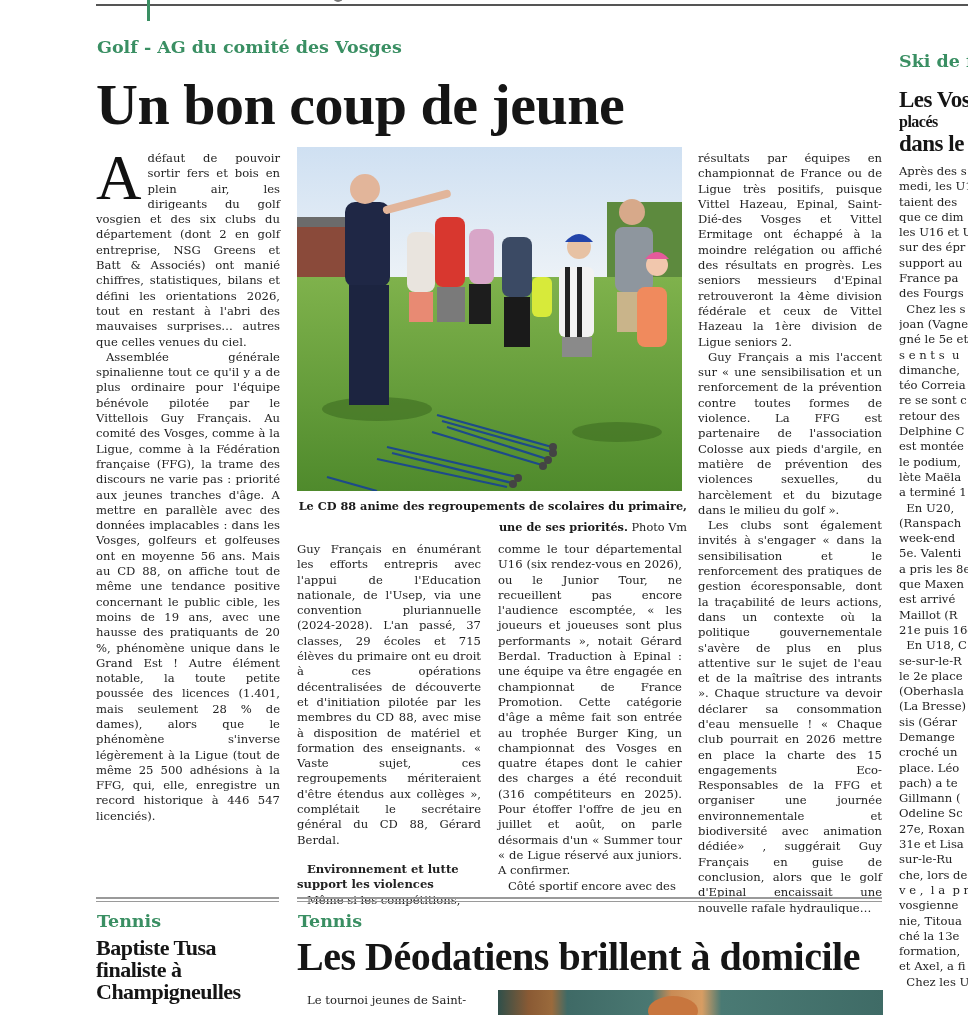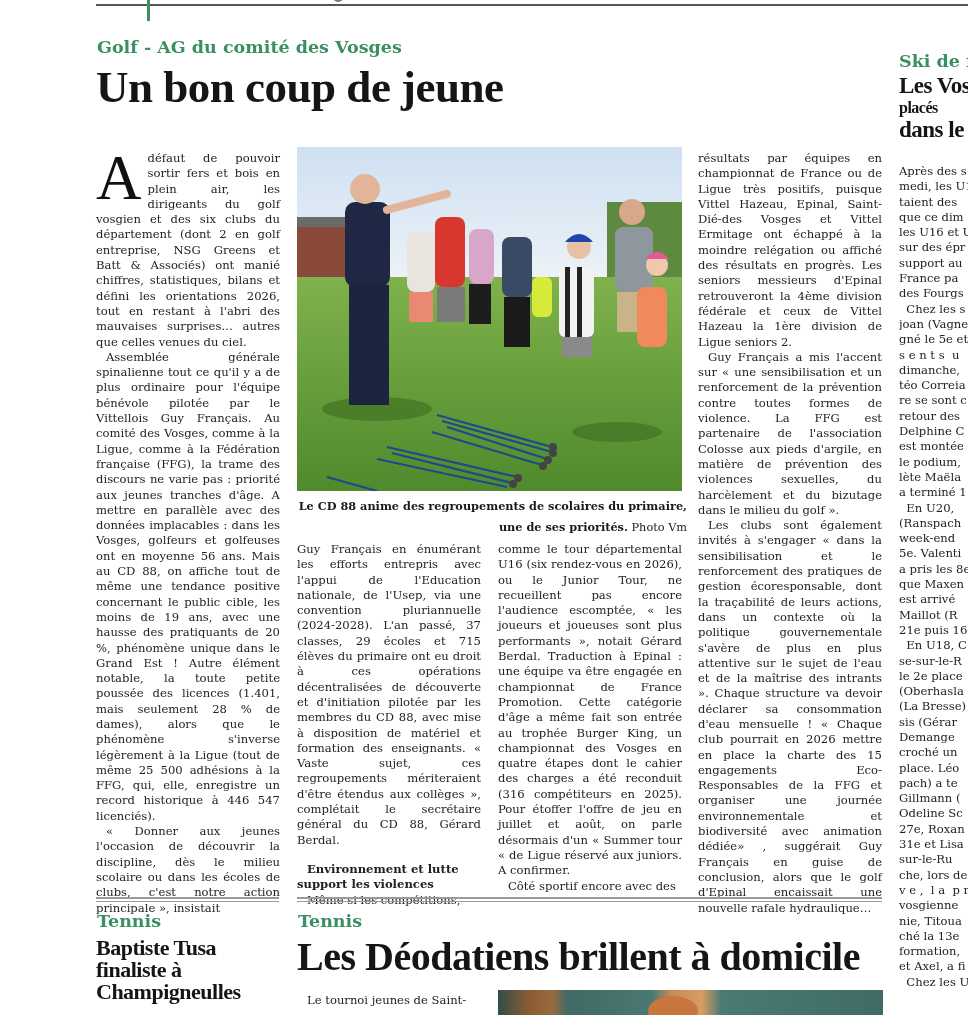--- a/index.html
+++ b/index.html
@@ -29,26 +29,25 @@
     background: linear-gradient(90deg, #2f4f4a 0%, #8a5a34 8%, #9a6a3c 14%, #3f6a66 18%, #4a7872 40%, #c98b55 45%, #d79d63 53%, #4a7a74 58%, #3f6b66 100%); }
 </style>
 </head>
 <body>
 
 <div class="topbar-line"></div>
 <div class="topbar-tick"></div>
 <div class="topbar-glyph"></div>
 
 <div class="kicker" style="left:97px; top:37px; font-size:17.5px;text-align:center;">Golf - AG du comité des Vosges</div>
-<div class="headline" style="left:96px; top:65px; font-size:45px;">Un bon coup de jeune</div>
+<div class="headline" style="left:96px; top:76px; font-size:58px;">Un bon coup de jeune</div>
 
 <div class="col" style="left:96px; top:151px; width:184px;">
   <p class="noindent"><span class="dropcap">A</span><span>défaut de pouvoir sortir fers et bois en plein air, les dirigeants du golf vosgien et des six clubs du département (dont 2 en golf entreprise, NSG Greens et Batt &amp; Associés) ont manié chiffres, statistiques, bilans et défini les orientations 2026, tout en restant à l'abri des mauvaises surprises… autres que celles venues du ciel.</span></p>
   <p>Assemblée générale spinalienne tout ce qu'il y a de plus ordinaire pour l'équipe bénévole pilotée par le Vittellois Guy Français. Au comité des Vosges, comme à la Ligue, comme à la Fédération française (FFG), la trame des discours ne varie pas : priorité aux jeunes tranches d'âge. A mettre en parallèle avec des données implacables : dans les Vosges, golfeurs et golfeuses ont en moyenne 56 ans. Mais au CD 88, on affiche tout de même une tendance positive concernant le public cible, les moins de 19 ans, avec une hausse des pratiquants de 20 %, phénomène unique dans le Grand Est ! Autre élément notable, la toute petite poussée des licences (1.401, mais seulement 28 % de dames), alors que le phénomène s'inverse légèrement à la Ligue (tout de même 25 500 adhésions à la FFG, qui, elle, enregistre un record historique à 446 547 licenciés).</p>
-  <p>« Donner aux jeunes l'occasion de découvrir la discipline, dès le milieu scolaire ou dans les écoles de clubs, c'est notre action principale », insistait</p>
 </div>
 
 <div class="photo">
   <svg width="385" height="344" viewBox="0 0 385 344">
     <defs>
       <linearGradient id="sky" x1="0" y1="0" x2="0" y2="1">
         <stop offset="0" stop-color="#cfe0f2"></stop>
         <stop offset="1" stop-color="#eef3f7"></stop>
       </linearGradient>
       <linearGradient id="grass" x1="0" y1="0" x2="0" y2="1">
@@ -126,21 +125,21 @@
   <p>Côté sportif encore avec des</p>
 </div>
 
 <div class="col" style="left:698px; top:151px; width:184px;">
   <p class="noindent">résultats par équipes en championnat de France ou de Ligue très positifs, puisque Vittel Hazeau, Epinal, Saint-Dié-des Vosges et Vittel Ermitage ont échappé à la moindre relégation ou affiché des résultats en progrès. Les seniors messieurs d'Epinal retrouveront la 4ème division fédérale et ceux de Vittel Hazeau la 1ère division de Ligue seniors 2.</p>
   <p>Guy Français a mis l'accent sur « une sensibilisation et un renforcement de la prévention contre toutes formes de violence. La FFG est partenaire de l'association Colosse aux pieds d'argile, en matière de prévention des violences sexuelles, du harcèlement et du bizutage dans le milieu du golf ».</p>
   <p>Les clubs sont également invités à s'engager « dans la sensibilisation et le renforcement des pratiques de gestion écoresponsable, dont la traçabilité de leurs actions, dans un contexte où la politique gouvernementale s'avère de plus en plus attentive sur le sujet de l'eau et de la maîtrise des intrants ». Chaque structure va devoir déclarer sa consommation d'eau mensuelle ! « Chaque club pourrait en 2026 mettre en place la charte des 15 engagements Eco-Responsables de la FFG et organiser une journée environnementale et biodiversité avec animation dédiée» , suggérait Guy Français en guise de conclusion, alors que le golf d'Epinal encaissait une nouvelle rafale hydraulique…</p>
 </div>
 
 <div class="kicker" style="left:899px; top:51px; font-size:17.5px;">Ski de f</div>
-<div style="position:absolute; left:899px; top:75px; width:69px; overflow:hidden;">
+<div style="position:absolute; left:899px; top:89px; width:69px; overflow:hidden;">
   <div class="headline" style="position:static; font-size:23px; line-height:22px;">Les Vos</div>
   <div class="headline" style="position:static; font-size:16px; line-height:22px;">placés</div>
   <div class="headline" style="position:static; font-size:23px; line-height:22px;">dans le</div>
 </div>
 <div id="side-body" style="position:absolute; left:899px; top:164px; width:69px; overflow:hidden; font-family:'DejaVu Serif',serif; font-size:11.6px; line-height:15.3px; white-space:pre; color:#222;"><div>Après des s</div><div>medi, les U1</div><div>taient des</div><div>que ce dim</div><div>les U16 et U</div><div>sur des épr</div><div>support au</div><div>France pa</div><div>des Fourgs</div><div>  Chez les s</div><div>joan (Vagne</div><div>gné le 5e et</div><div>s e n t s  u</div><div>dimanche,</div><div>téo Correia</div><div>re se sont c</div><div>retour des</div><div>Delphine C</div><div>est montée</div><div>le podium,</div><div>lète Maëla</div><div>a terminé 1</div><div>  En U20,</div><div>(Ranspach</div><div>week-end</div><div>5e. Valenti</div><div>a pris les 8e</div><div>que Maxen</div><div>est arrivé</div><div>Maillot (R</div><div>21e puis 16e</div><div>  En U18, C</div><div>se-sur-le-R</div><div>le 2e place</div><div>(Oberhasla</div><div>(La Bresse)</div><div>sis (Gérar</div><div>Demange</div><div>croché un</div><div>place. Léo</div><div>pach) a te</div><div>Gillmann (</div><div>Odeline Sc</div><div>27e, Roxan</div><div>31e et Lisa</div><div>sur-le-Ru</div><div>che, lors de</div><div>v e ,  l a  p r</div><div>vosgienne</div><div>nie, Titoua</div><div>ché la 13e</div><div>formation,</div><div>et Axel, a fi</div><div>  Chez les U</div></div>
 
 <div class="rule-double" style="left:96px; top:897px; width:183px;"></div>
 <div class="rule-double" style="left:297px; top:897px; width:585px;"></div>
 
 <div class="kicker" style="left:97px; top:911px; font-size:17.5px;">Tennis</div>

